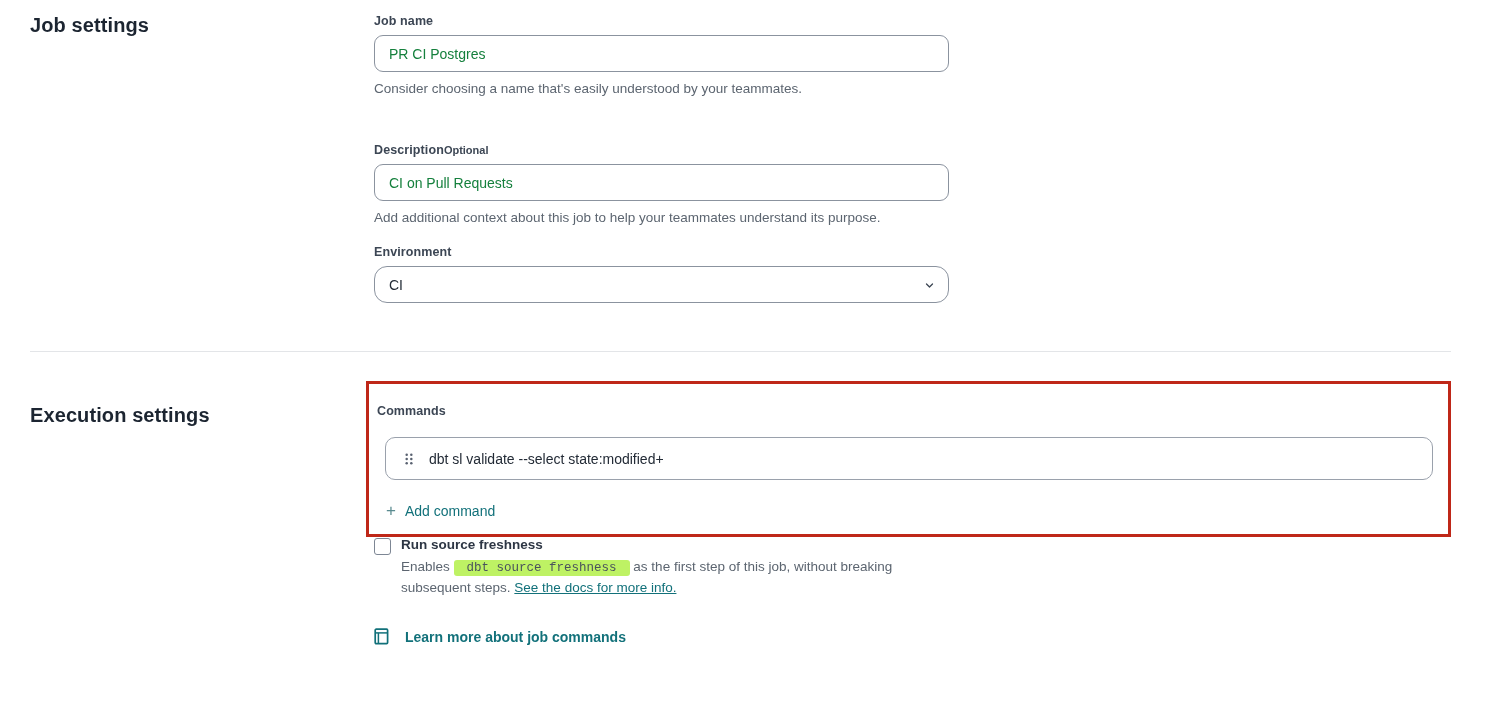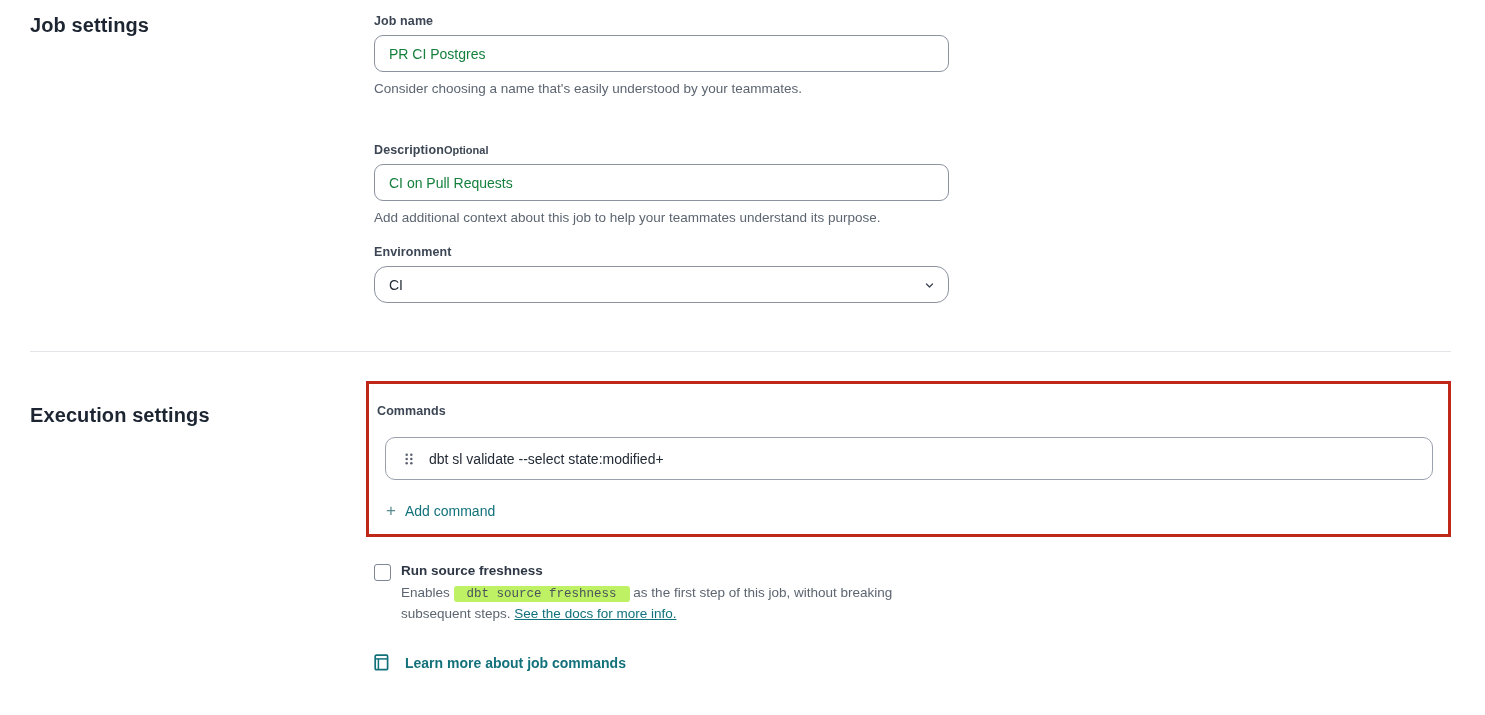--- a/index.html
+++ b/index.html
@@ -71,21 +71,21 @@
 
   .add-command {
     display: inline-flex; align-items: center; gap: 9px;
     margin: 23px 0 6px 9px;
     cursor: pointer; background: none; border: none;
     font-family: "Liberation Sans", sans-serif;
   }
   .plus-icon { font-size: 17px; line-height: 14px; color: #5a8b90; font-weight: 400; }
   .add-command-label { font-size: 14px; color: #12717a; }
 
-  .checkbox-row { display: flex; align-items: flex-start; margin-top: 26px; }
+  .checkbox-row { display: flex; align-items: flex-start; }
   .checkbox-row.first { margin-top: 27px; }
   .checkbox {
     width: 17px; height: 17px; flex-shrink: 0;
     border: 1.5px solid #7d8694; border-radius: 3px;
     background: #ffffff; margin-top: 1px;
     cursor: pointer;
   }
   .checkbox-content { margin-left: 10px; max-width: 545px; }
   .checkbox-label { font-size: 13.5px; font-weight: 700; color: #2d3644; cursor: pointer; }
   .checkbox-desc { margin-top: 5px; font-size: 13.5px; color: #5c6570; line-height: 1.5; }

